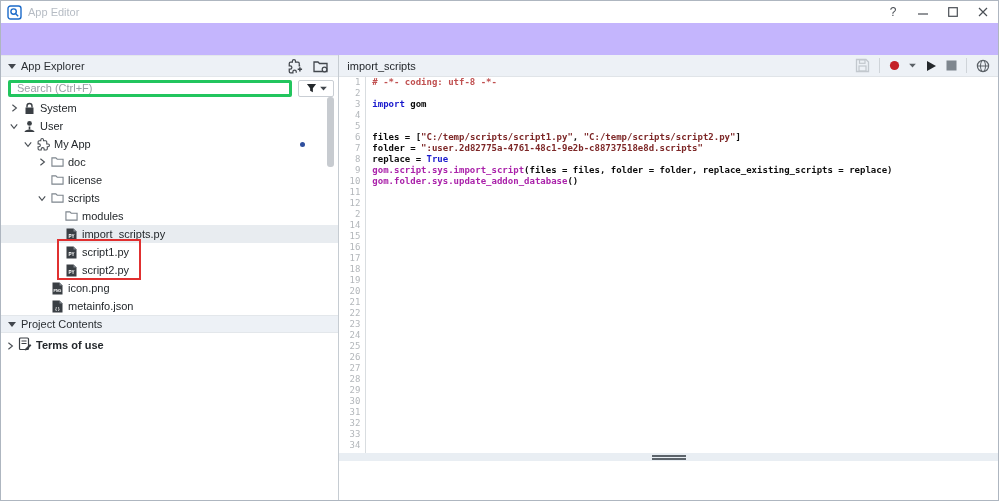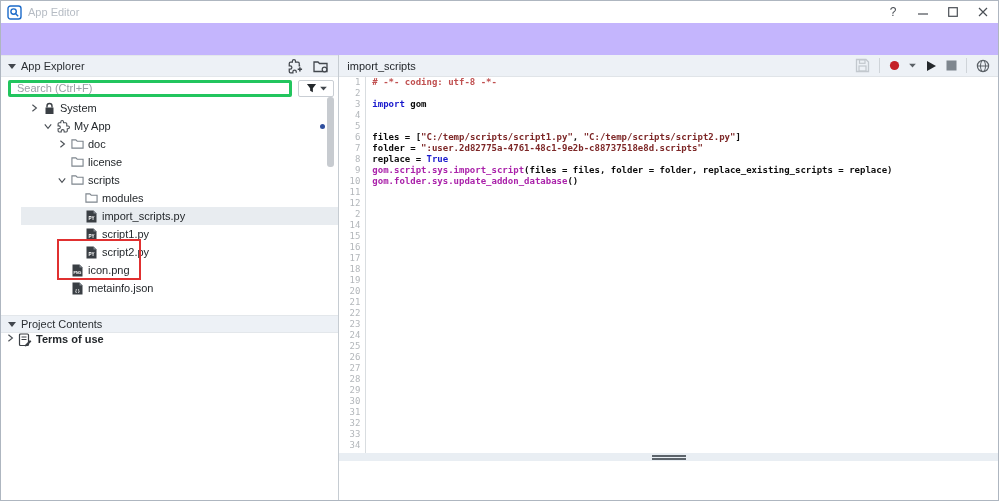--- a/index.html
+++ b/index.html
@@ -23,32 +23,32 @@
            display:flex; align-items:center; font-size:11px; color:#2b2f33; }
   .phead .collapse { margin:0 5px 0 7px; }
   .phead-icons { margin-left:auto; display:flex; gap:10px; padding-right:10px; }
   .searchrow { height:22px; display:flex; align-items:center; padding:0 4px 0 7px; }
   .searchinput { flex:1; height:17px; border:3px solid #22c55e; border-radius:2px; font-size:11px; padding:0 6px;
                  color:#33383d; font-family:"Liberation Sans",sans-serif; outline:none; }
   .searchinput::placeholder { color:#9aa0a6; }
   .filterbtn { width:36px; height:17px; margin-left:6px; border:1px solid #c9ced4; border-radius:2px; background:#fff;
                display:flex; align-items:center; justify-content:center; gap:3px; }
 
-  .tree { height:216px; position:relative;padding-left:20px; }
+  .tree { height:216px; position:relative; }
   .trow { height:18px; display:flex; align-items:center; font-size:11px; color:#24282c; position:relative; }
   .trow.sel { background:#e8ecf0; }
   .caretbox { width:14px; display:flex; justify-content:center; flex:0 0 14px; }
   .iconbox { width:16px; display:flex; justify-content:center; flex:0 0 16px; }
   .tlabel { margin-left:3px; white-space:nowrap; }
   .dot { position:absolute; left:299px; top:7px; width:5px; height:5px; border-radius:50%; background:#2f4f9e; }
 
   .redbox { position:absolute; left:56px; top:184px; width:84px; height:41px; border:2px solid #e03030; pointer-events:none; }
   .scrollthumb { position:absolute; right:4px; top:42px; width:7px; height:70px; background:#c7cbd0; border-radius:3px; }
 
-  .projrow { height:18px; display:flex; align-items:flex-start; font-size:11px; font-weight:bold; color:#24282c; }
+  .projrow { height:18px; display:flex; align-items:flex-end; font-size:11px; font-weight:bold; color:#24282c; }
 
   
   .tabbar { height:22px; background:#edf1f6; border-bottom:1px solid #e0e4e8; display:flex; align-items:center; }
   .tabname { font-size:11px; color:#24282c; margin-left:8px; }
   .toolbar { margin-left:auto; display:flex; align-items:center; gap:9px; padding-right:8px; }
   .tsep { width:1px; height:15px; background:#cfd4d9; }
   .tbtn { display:flex; align-items:center; justify-content:center; }
 
   .codearea { height:376px; display:flex; font-family:"DejaVu Sans Mono", monospace; font-size:9px; font-weight:bold; overflow:hidden; }
   .gutter { width:27px; flex:0 0 27px; text-align:right; padding-right:5px; color:#b3b7bb; border-right:1px solid #d9dde0; font-weight:normal; }
@@ -141,20 +141,35 @@
                 <path d="M3 2l5 4-5 4" fill="none" stroke="#4a4f55" stroke-width="1.4"></path>
               </svg>
             </span>
             <span class="iconbox">
               <svg width="13" height="13" viewBox="0 0 13 13">
                 <rect x="2.5" y="5.5" width="8" height="6.5" fill="#3a3f44"></rect>
                 <path d="M4 5.5V4a2.5 2.5 0 0 1 5 0v1.5" fill="none" stroke="#3a3f44" stroke-width="1.4"></path>
               </svg>
             </span>
             <span class="tlabel">System</span>
+          </div>
+          <div class="trow" style="padding-left:6px">
+            <span class="caretbox">
+              <svg width="10" height="8" viewBox="0 0 12 10">
+                <path d="M2 3l4 5 4-5" fill="none" stroke="#4a4f55" stroke-width="1.4"></path>
+              </svg>
+            </span>
+            <span class="iconbox">
+              <svg width="13" height="13" viewBox="0 0 13 13">
+                <circle cx="6.5" cy="3.4" r="2.4" fill="#3a3f44"></circle>
+                <path d="M1.5 12c0-3.4 10-3.4 10 0z" fill="#3a3f44"></path>
+                <rect x="5.7" y="6.5" width="1.6" height="3" fill="#3a3f44"></rect>
+              </svg>
+            </span>
+            <span class="tlabel">User</span>
           </div>
           <div class="trow" style="padding-left:20px">
             <span class="caretbox">
               <svg width="10" height="8" viewBox="0 0 12 10">
                 <path d="M2 3l4 5 4-5" fill="none" stroke="#4a4f55" stroke-width="1.4"></path>
               </svg>
             </span>
             <span class="iconbox">
               <svg width="13" height="13" viewBox="0 0 24 24">
                 <path d="M19.5 11H18V7a2 2 0 0 0-2-2h-4V3.5a2.5 2.5 0 0 0-5 0V5H4a2 2 0 0 0-2 2v3.8h1.5a2.7 2.7 0 0 1 0 5.4H2V20a2 2 0 0 0 2 2h3.8v-1.5a2.7 2.7 0 0 1 5.4 0V22H17a2 2 0 0 0 2-2v-4h1.5a2.5 2.5 0 0 0 0-5z" fill="none" stroke="#4a4f55" stroke-width="2"></path>

